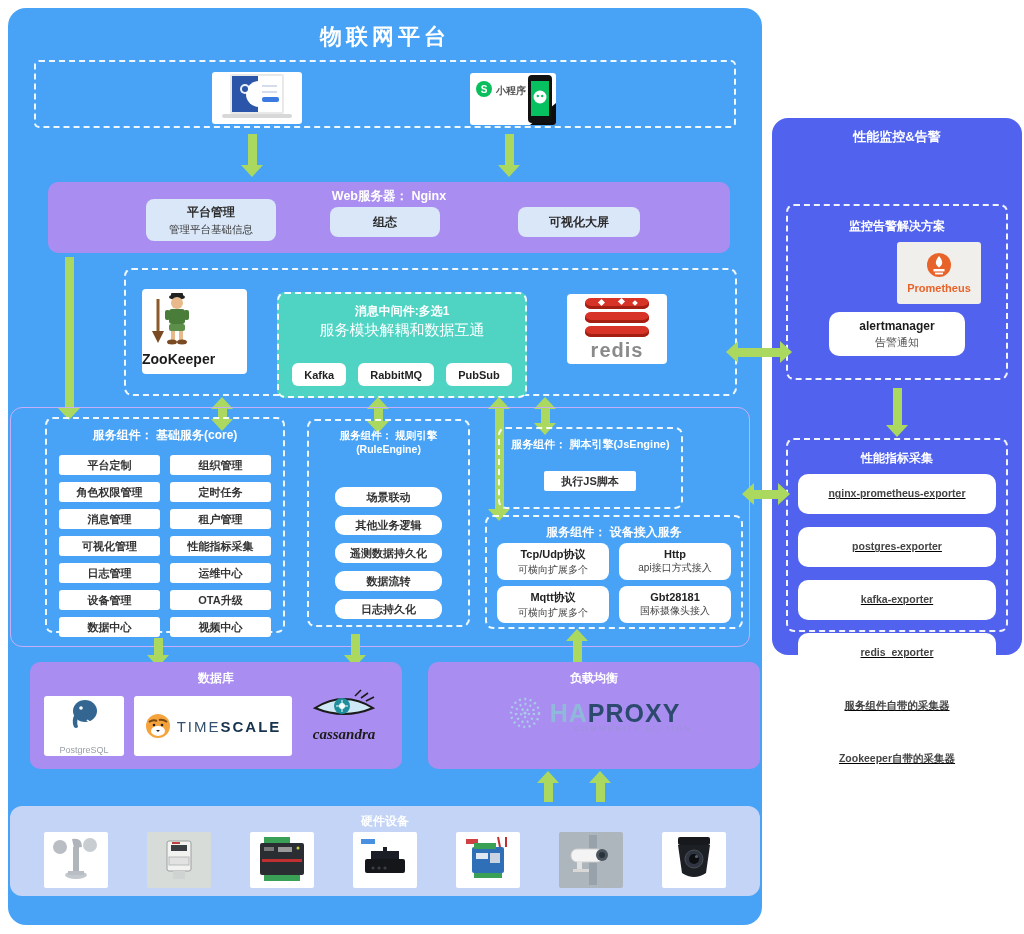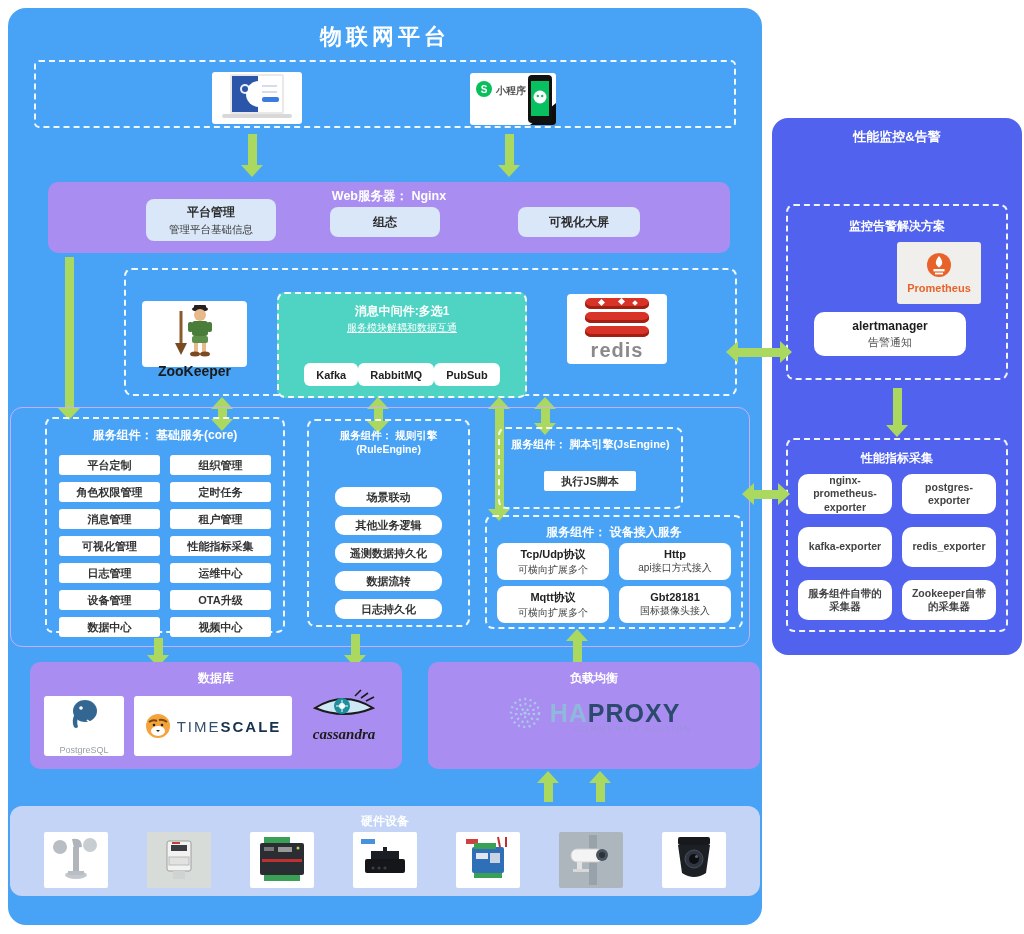--- a/index.html
+++ b/index.html
@@ -49,21 +49,21 @@
 
   
   .nginx-btn { position:absolute; background:#d9e7f8; border-radius:8px; color:#2b2b2b;
     display:flex; flex-direction:column; align-items:center; justify-content:center; }
   .nginx-btn .t1 { font-size:12px; font-weight:700; }
   .nginx-btn .t2 { font-size:10.5px; margin-top:2px; color:#3a3a3a; }
 
   
   .teal-box { position:absolute; background:#4fd4c3; border:2px dashed rgba(255,255,255,.95);
     border-radius:8px; }
-  .mq-row { position:absolute; left:0; right:0; bottom:10px; display:flex; 
+  .mq-row { position:absolute; left:0; right:0; bottom:10px; display:flex; gap:12px;
     justify-content:center; }
   .mq-pill { background:#fff; border-radius:6px; height:23px; padding:0 12px; display:flex;
     align-items:center; font-size:11px; font-weight:700; color:#222; }
   .redis-disc { height:11px; background:#d73327; border-radius:6px / 5px;
     box-shadow: inset 0 -3px 0 #a41e11; margin-top:3px; position:relative; }
   .redis-dot { position:absolute; width:5px; height:5px; background:#fff; transform:rotate(45deg); top:2px; }
   .redis-label { text-align:center; font-size:20px; font-weight:700; color:#8a8a8a;
     letter-spacing:1px; line-height:1; margin-top:3px; }
 
   
@@ -108,21 +108,21 @@
 
   
   .prom-card { position:absolute; background:#f1efec; border-radius:3px; display:flex;
     flex-direction:column; align-items:center; justify-content:center; gap:4px;margin-left:42px; }
   .prom-label { font-size:11px; font-weight:600; color:#e8632a; }
   .am-card { position:absolute; background:#fff; border-radius:10px; display:flex;
     flex-direction:column; align-items:center; justify-content:center; }
   .am-card .t1 { font-size:12px; font-weight:700; color:#1c1c1c; }
   .am-card .t2 { font-size:11px; color:#555; margin-top:2px; }
   .metric-grid { position:absolute; left:10px; right:10px; top:34px; display:grid;
-    grid-template-columns:1fr 1fr; column-gap:10px; row-gap:13px; }
+    grid-template-columns:1fr; column-gap:10px; row-gap:13px;text-decoration:underline; }
   .metric-card { height:40px; background:#fff; border-radius:10px; display:flex;
     align-items:center; justify-content:center; text-align:center; font-size:10.5px;
     color:#444; font-weight:600; padding:2px 6px; line-height:1.25; }
 </style>
 </head>
 <body>
 
 <div class="canvas">
 
   <div class="main-panel">
@@ -174,42 +174,42 @@
       </div>
       <div class="nginx-btn" style="left:470px; top:25px; width:122px; height:30px;">
         <div class="t1">可视化大屏</div>
       </div>
     </div>
 
     <div class="av hd" style="left:57px; top:249px; height:152px;"></div>
 
     <div class="abs dashed" style="left:116px; top:260px; width:613px; height:128px;">
 
-      <div class="wcard abs" style="left:16px; top:19px; width:105px; height:66px; text-align:center;margin-top:12px;">
+      <div class="wcard abs" style="left:16px; top:19px; width:105px; height:85px; ">
         <svg width="60" height="58" viewBox="0 0 60 58" style="margin-top:2px;">
           <line x1="16" y1="8" x2="16" y2="40" stroke="#8a5a2a" stroke-width="3"></line>
           <path d="M10 40 L22 40 L16 52 Z" fill="#7a4a22"></path>
           <ellipse cx="35" cy="6" rx="8" ry="3" fill="#222"></ellipse>
           <rect x="29" y="2" width="12" height="4" rx="1" fill="#222"></rect>
           <circle cx="35" cy="12" r="6" fill="#e8b98a"></circle>
           <rect x="27" y="18" width="16" height="15" rx="3" fill="#4a7d3a"></rect>
           <rect x="23" y="19" width="5" height="10" rx="2" fill="#4a7d3a"></rect>
           <rect x="42" y="19" width="5" height="10" rx="2" fill="#4a7d3a"></rect>
           <rect x="27" y="33" width="16" height="7" rx="2" fill="#5d8f4a"></rect>
           <rect x="29" y="40" width="4" height="9" fill="#e8b98a"></rect>
           <rect x="37" y="40" width="4" height="9" fill="#e8b98a"></rect>
           <ellipse cx="30" cy="51" rx="5" ry="2.5" fill="#7a4a22"></ellipse>
           <ellipse cx="40" cy="51" rx="5" ry="2.5" fill="#7a4a22"></ellipse>
         </svg>
         <div style="font-size:14px; font-weight:700; color:#1a1a1a; margin-top:-2px;">ZooKeeper</div>
       </div>
 
       <div class="teal-box" style="left:151px; top:22px; width:250px; height:106px;">
         <div class="abs wtitle center-x" style="top:9px; font-size:12px;">消息中间件:多选1</div>
-        <div class="abs wtitle center-x" style="top:27px; font-size:10px; font-weight:400;text-decoration:underline;">服务模块解耦和数据互通</div>
+        <div class="abs wtitle center-x" style="top:27px; font-size:15px; font-weight:400;">服务模块解耦和数据互通</div>
         <div class="mq-row">
           <div class="mq-pill">Kafka</div>
           <div class="mq-pill">RabbitMQ</div>
           <div class="mq-pill">PubSub</div>
         </div>
       </div>
 
       <div class="wcard abs" style="left:441px; top:24px; width:100px; height:70px; padding:4px 18px;">
         <div>
           <div class="redis-disc" style="margin-top:0;">
@@ -434,21 +434,21 @@
       <div class="abs wtitle center-x" style="top:12px; font-size:12px;">监控告警解决方案</div>
       <div class="prom-card" style="left:67px; top:36px; width:84px; height:62px;">
         <svg width="26" height="26" viewBox="0 0 26 26">
           <circle cx="13" cy="13" r="12" fill="#e8632a"></circle>
           <path d="M13 4 C17 9 17.5 12 13 15.5 C8.5 12 9 9 13 4 Z" fill="#fff"></path>
           <rect x="7.5" y="17" width="11" height="2.4" fill="#fff"></rect>
           <rect x="9" y="20.6" width="8" height="1.8" fill="#fff"></rect>
         </svg>
         <div class="prom-label">Prometheus</div>
       </div>
-      <div class="am-card" style="left:26px; top:106px; width:152px; height:44px;">
+      <div class="am-card" style="left:41px; top:106px; width:136px; height:44px;">
         <div class="t1">alertmanager</div>
         <div class="t2">告警通知</div>
       </div>
     </div>
 
     <div class="av hd" style="left:121px; top:270px; height:38px;"></div>
 
     <div class="abs dashed" style="left:14px; top:320px; width:222px; height:194px;">
       <div class="abs wtitle center-x" style="top:10px; font-size:12px;">性能指标采集</div>
       <div class="metric-grid">

